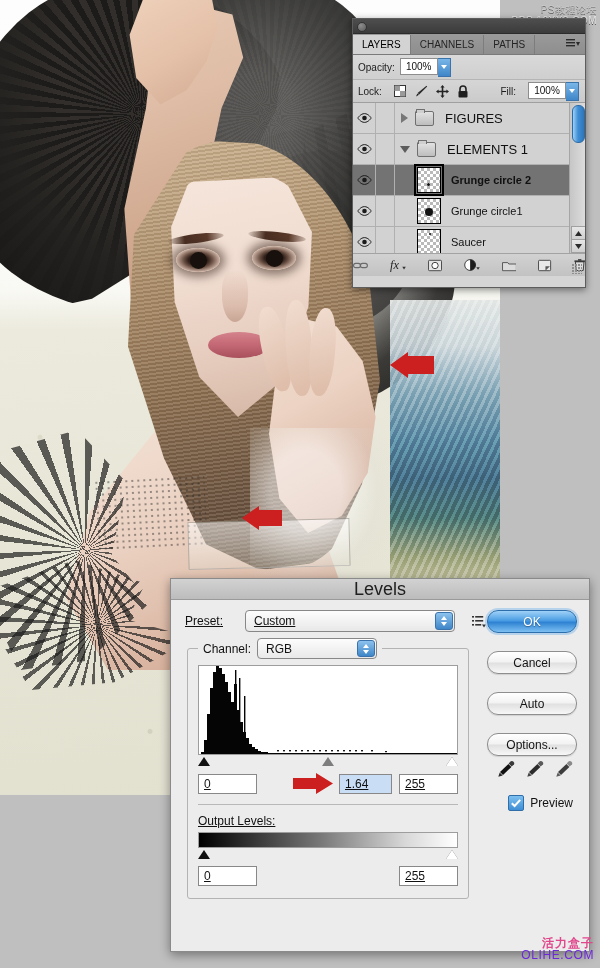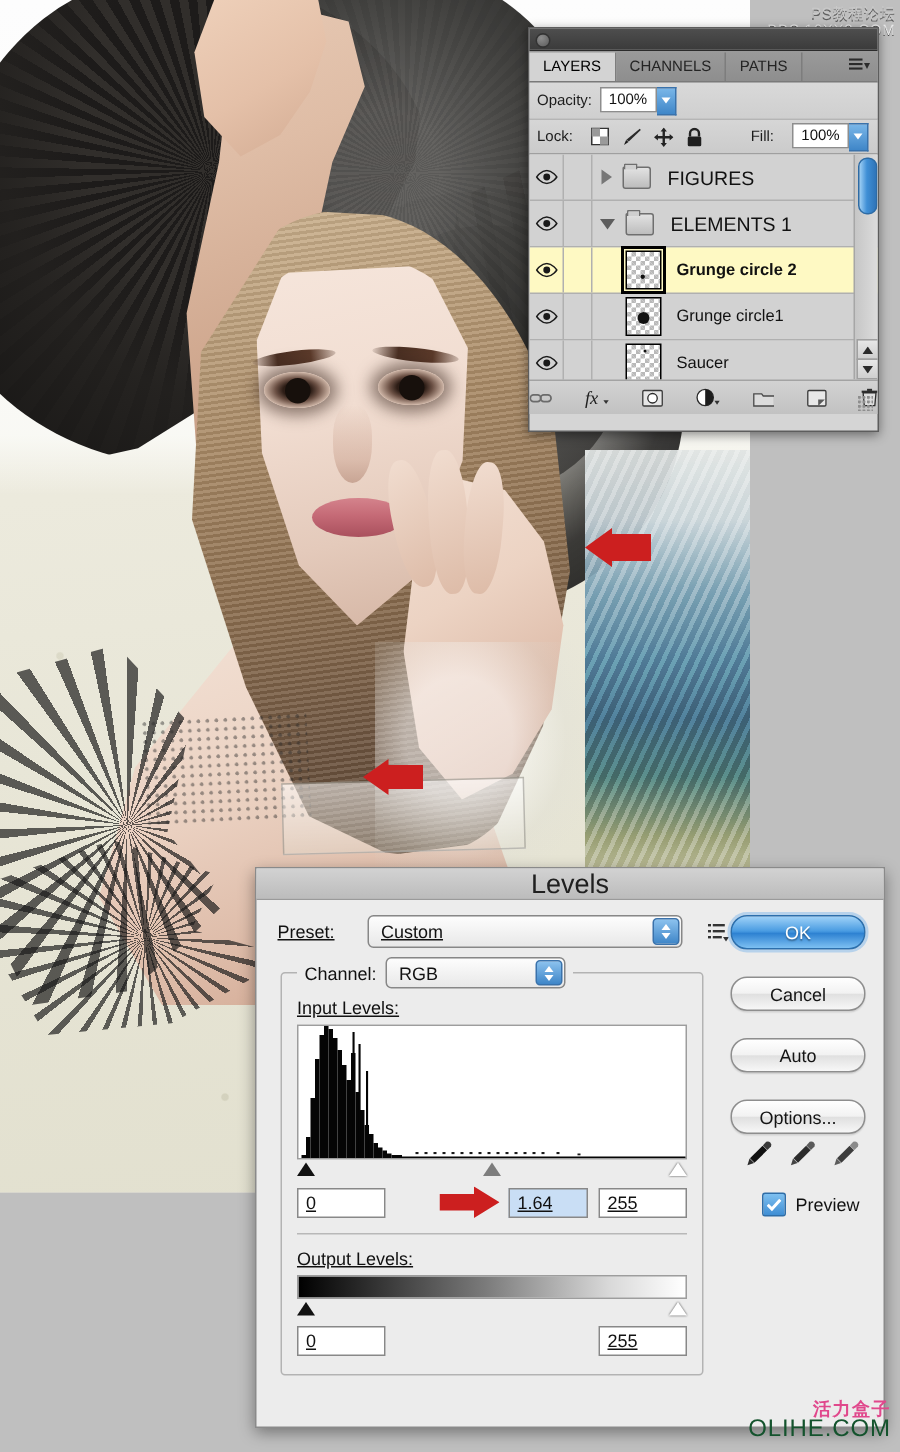--- a/index.html
+++ b/index.html
@@ -238,21 +238,21 @@
     height:22px;display:flex;align-items:center;padding:0 5px;gap:12px;
     background:linear-gradient(180deg,#d6d6d6,#cbcbcb);border-bottom:1px solid #9f9f9f;
   }
   .lock-icons{display:flex;align-items:center;gap:8px;}
 
   .layer-list{position:relative;height:150px;overflow:hidden;background:#d2d2d2;}
   .layer-row{
     height:30px;display:flex;align-items:center;
     border-bottom:1px solid #b0b0b0;background:#d2d2d2;position:relative;
   }
-  .layer-row.selected{background:#fef9c3;}
+  .layer-row.selected{background:#737373;}
   .eye-cell{width:22px;height:100%;display:flex;align-items:center;justify-content:center;
             border-right:1px solid #b0b0b0;}
   .disc-cell{width:18px;height:100%;border-right:1px solid #b0b0b0;}
   .tri{width:0;height:0;margin-left:6px;}
   .tri.right{border-top:5px solid transparent;border-bottom:5px solid transparent;border-left:7px solid #777;}
   .tri.down{border-left:5px solid transparent;border-right:5px solid transparent;border-top:7px solid #5d5d5d;}
   .folder{
     width:17px;height:13px;margin-left:7px;border-radius:1px 2px 2px 2px;
     background:linear-gradient(180deg,#e2e2e2,#bdbdbd);border:1px solid #6f6f6f;position:relative;
   }
@@ -373,21 +373,21 @@
     display:flex;align-items:center;justify-content:center;
   }
 
   
   .wm{position:absolute;text-align:right;line-height:1.05;}
   .wm-top{right:3px;top:5px;}
   .wm-top .cn{font-size:10px;color:#c9c9c9;letter-spacing:.5px;text-shadow:0 1px 0 rgba(0,0,0,.5);}
   .wm-top .en{font-size:10px;color:#eaeaea;letter-spacing:.5px;text-shadow:0 1px 0 rgba(0,0,0,.6);}
   .wm-bot{right:6px;bottom:6px;}
   .wm-bot .cn{font-size:12px;color:#e0488c;font-weight:bold;letter-spacing:1px;}
-  .wm-bot .en{font-size:16px;color:#14532d;letter-spacing:.6px;}
+  .wm-bot .en{font-size:12px;color:#6d28d9;letter-spacing:.6px;}
 </style>
 </head>
 <body>
 
 <div id="canvas-artwork">
   <div class="art-layer paper"></div>
   <div class="art-layer white-band"></div>
   <div class="art-layer grunge-circle"></div>
   <div class="art-layer grunge-circle-2"></div>
   <div class="art-layer feathers"></div>
@@ -640,21 +640,20 @@
         <span>Channel:</span>
         <span class="sel" style="width:110px;height:19px;">
           <span>RGB</span>
           <span class="spin2">
               <i class="up"></i>
               <i class="dn"></i>
             </span>
         </span>
       </div>
 
-      <div class="hist-label">Input Levels:</div>
 
       <div class="hist-box">
         <svg width="264" height="88" viewBox="0 0 264 88" preserveAspectRatio="none">
           <g fill="#050505">
             <rect x="2" y="86" width="3" height="2"></rect>
             <rect x="5" y="74" width="3" height="14"></rect>
             <rect x="8" y="48" width="3" height="40"></rect>
             <rect x="11" y="22" width="3" height="66"></rect>
             <rect x="14" y="6" width="3" height="82"></rect>
             <rect x="17" y="0" width="3" height="88"></rect>

